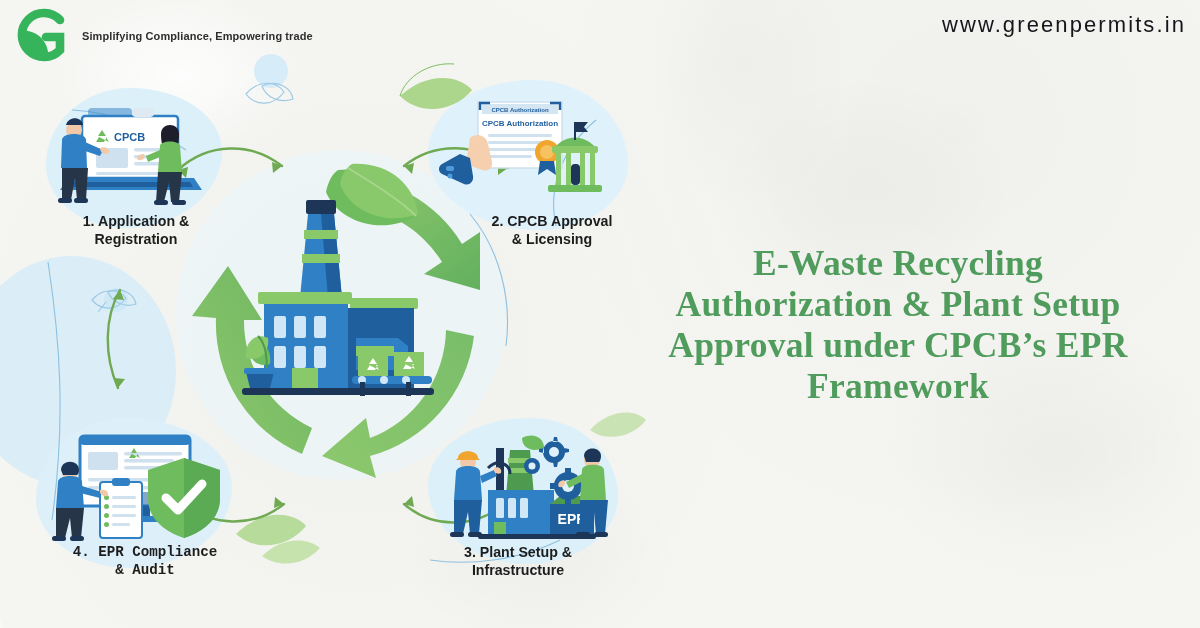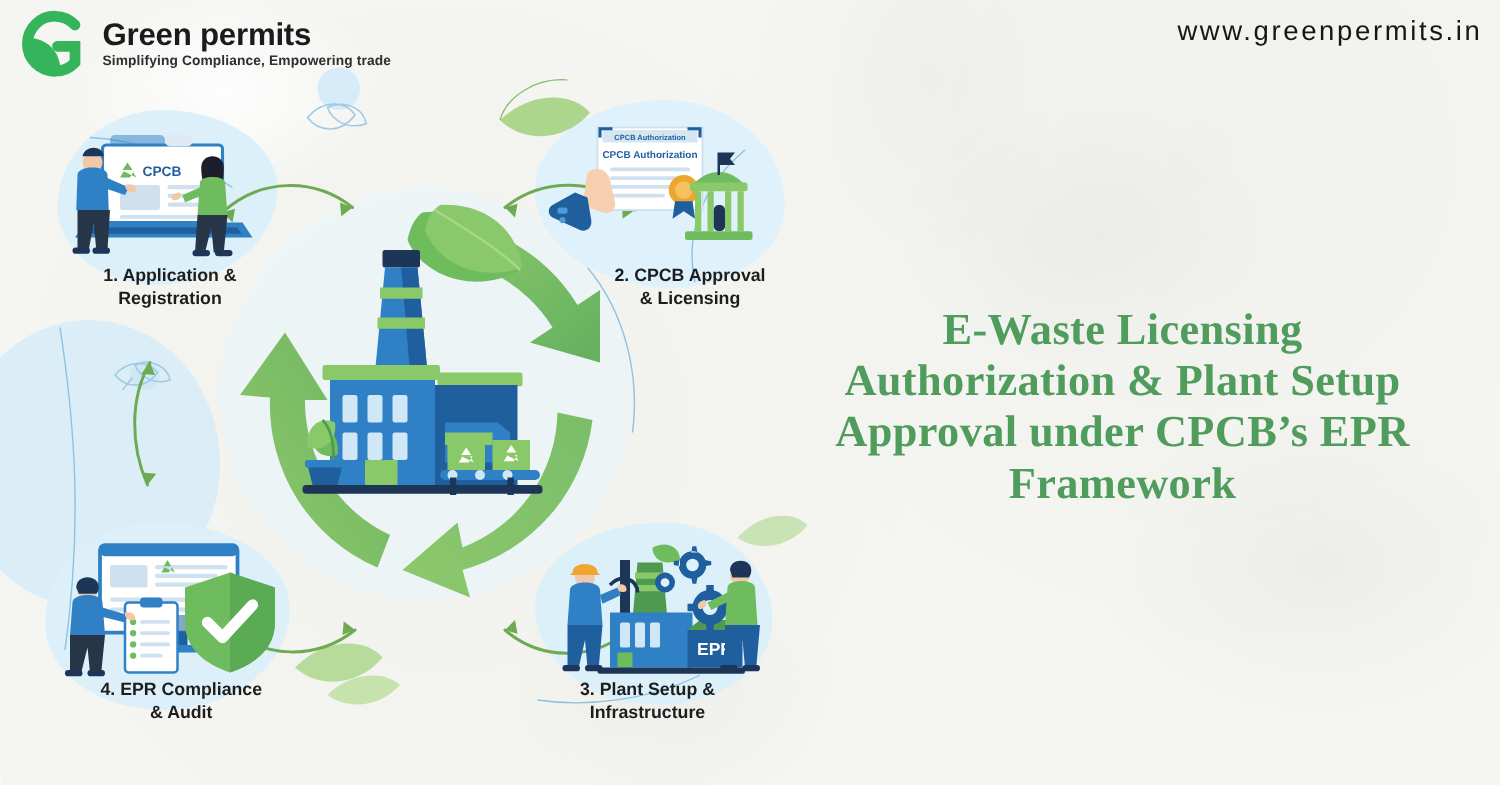--- a/index.html
+++ b/index.html
@@ -56,21 +56,21 @@
   }
 
   
   .step-label{
     position:absolute; text-align:center;
     font-size:14.2px; font-weight:bold; color:#1d1d1d; line-height:18px;
   }
   #step-1-label{ left:36px;  top:212px; width:200px; }
   #step-2-label{ left:452px; top:212px; width:200px; }
   #step-3-label{ left:418px; top:543px; width:200px; }
-  #step-4-label{ left:40px;  top:543px; width:210px; }
+  #step-4-label{ left:40px;  top:543px; width:210px;font-family:Liberation Mono, monospace; }
   .step-label .l2{ display:block; }
 
   
   .blob{ position:absolute; background:#d8edf8; border-radius:50%; }
   #blob-tl{ left:46px;  top:88px;  width:176px; height:140px; border-radius:48% 52% 55% 45%/55% 45% 55% 45%; background:#dcf0fa; }
   #blob-tr{ left:428px; top:80px;  width:200px; height:150px; border-radius:52% 48% 45% 55%/48% 56% 44% 52%; background:#dff1fb; }
   #blob-bl{ left:36px;  top:418px; width:196px; height:150px; border-radius:46% 54% 52% 48%/54% 46% 54% 46%; background:#ddf0fa; }
   #blob-br{ left:428px; top:418px; width:190px; height:146px; border-radius:54% 46% 48% 52%/46% 54% 46% 54%; background:#dcf0fa; }
   #blob-mid-left{ left:-34px; top:256px; width:210px; height:230px; border-radius:50%; background:#d6ecf8; opacity:.85; }
   #blob-small-1{ left:254px; top:54px;  width:34px; height:34px; background:#d6ecf8; }
@@ -157,21 +157,20 @@
     </g>
   </svg>
 </div>
 
 <div id="logo-block">
   <svg width="74" height="62" viewBox="0 0 74 62">
     <path d="M54 16 A22 22 0 1 0 54 46 L54 33 L40 33" fill="none" stroke="#35b45c" stroke-width="8.6" stroke-linecap="round"></path>
     <path d="M14 26 C 34 26 44 40 42 56 C 24 56 13 43 14 26 z" fill="#35b45c"></path>
   </svg>
   <div id="logo-text-wrap">
-    <div id="logo-title">Green permits</div>
     <div id="logo-tagline">Simplifying Compliance, Empowering trade</div>
   </div>
 </div>
 
 <div id="site-url">www.greenpermits.in</div>
 
 <div id="recycle-ring">
   <svg width="356" height="356" viewBox="0 0 356 356">
     <defs>
       <linearGradient id="gA" x1="0" y1="0" x2="1" y2="1">
@@ -501,17 +500,17 @@
 <div class="step-label" id="step-3-label">
   <span>3. Plant Setup &amp;</span>
   <span class="l2">Infrastructure</span>
 </div>
 <div class="step-label" id="step-4-label">
   <span>4. EPR Compliance</span>
   <span class="l2">&amp; Audit</span>
 </div>
 
 <div id="headline">
-  <div>E-Waste Licensing</div>
+  <div>E-Waste Recycling</div>
   <div>Authorization &amp; Plant Setup</div>
   <div>Approval under CPCB’s EPR</div>
   <div>Framework</div>
 </div>
 
 </body></html>

